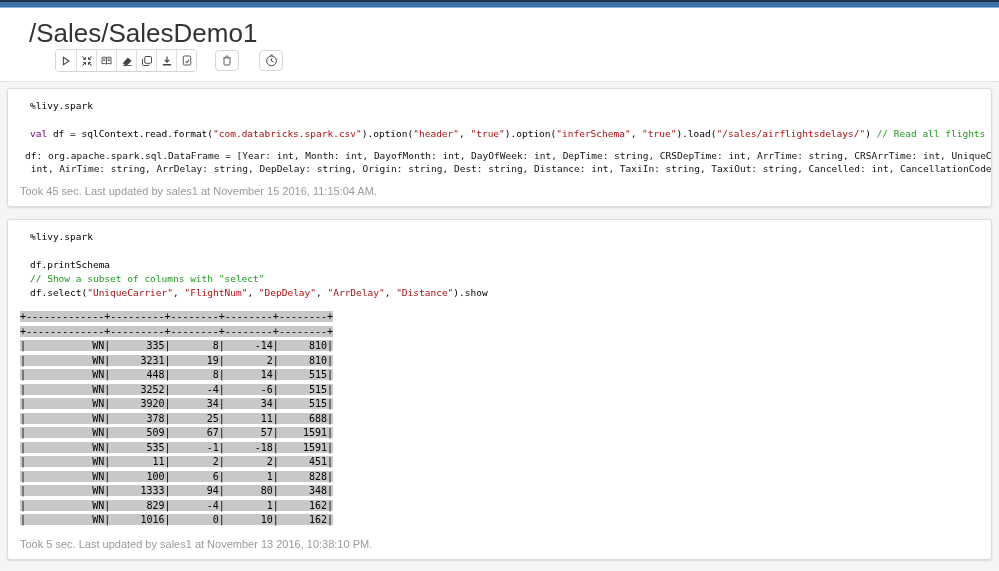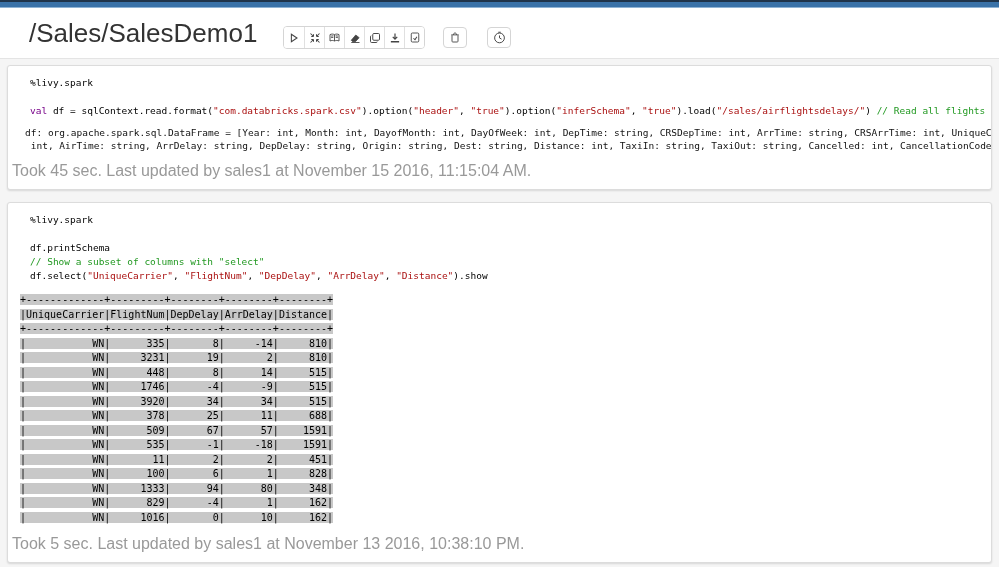--- a/index.html
+++ b/index.html
@@ -4,22 +4,22 @@
 <style>
   * { margin:0; padding:0; box-sizing:border-box; }
   html,body { width:999px; height:571px; overflow:hidden; background:#fff;
               font-family:"Liberation Sans","DejaVu Sans",sans-serif; }
 
   
   .topbar { height:8px; background:#3a72a8; border-top:2px solid #20344a;
             border-bottom:1px solid #8fb3d4; }
 
   
-  .note-header { display:flex; align-items:flex-end; padding:10px 16px 9px 29px;
-                 border-bottom:1px solid #e4e4e4; background:#fff; }
+  .note-header { display:flex; align-items:flex-start; padding:10px 16px 9px 29px;
+                 border-bottom:1px solid #e4e4e4; background:#fff;flex-direction:column; }
   .note-title { font-size:26px; font-weight:500; color:#333; letter-spacing:0; }
   .toolbar { display:flex; align-items:center; margin-left:26px; }
   .btn-group { display:inline-flex; border:1px solid #d5d5d5; border-radius:4px;
                background:#fff; overflow:hidden; }
   .tb-btn { width:20px; height:21px; display:flex; align-items:center; justify-content:center;
             background:#fff; border:none; border-left:1px solid #e0e0e0; cursor:pointer; padding:0; }
   .tb-btn:first-child { border-left:none; }
   .tb-btn.lone { border:1px solid #d5d5d5; border-radius:4px; width:24px; margin-left:0; }
   .gap18 { width:18px; } .gap20 { width:20px; }
   .tb-btn svg { display:block; }
@@ -41,21 +41,21 @@
   .output { font-family:"DejaVu Sans Mono","Liberation Mono",monospace; font-size:9.5px;
             line-height:13px; color:#111; padding:6px 0 0 17px; overflow:hidden; }
   .out-line { white-space:pre; overflow:hidden; }
 
   .ascii-table { font-family:"DejaVu Sans Mono","Liberation Mono",monospace; font-size:10px;
                  line-height:14.5px; color:#000; padding:8px 0 0 12px;
                  max-height:245px; overflow:hidden; }
   .tbl-line { white-space:pre; }
   .tbl-line span { background:#c8c8c8; }
 
-  .status { font-size:16px; color:#999; padding:10px 0 2px 4px; }
+  .status { font-size:11px; color:#999; padding:10px 0 2px 12px; }
 </style>
 </head>
 <body>
 
 <div class="topbar"></div>
 
 <div class="note-header">
   <div class="note-title">/Sales/SalesDemo1</div>
   <div class="toolbar">
     <div class="btn-group">
@@ -149,26 +149,25 @@
         <div class="out-line">df: org.apache.spark.sql.DataFrame = [Year: int, Month: int, DayofMonth: int, DayOfWeek: int, DepTime: string, CRSDepTime: int, ArrTime: string, CRSArrTime: int, UniqueCarr</div>
         <div class="out-line"> int, AirTime: string, ArrDelay: string, DepDelay: string, Origin: string, Dest: string, Distance: int, TaxiIn: string, TaxiOut: string, Cancelled: int, CancellationCode: s</div>
       </div>
     <div class="status">Took 45 sec. Last updated by sales1 at November 15 2016, 11:15:04 AM.</div>
   </div>
 
   <div class="paragraph">
     <div class="code"><div class="code-line"><span class="tok-plain">%livy.spark</span></div><div class="code-line">&nbsp;</div><div class="code-line"><span class="tok-plain">df.printSchema</span></div><div class="code-line"><span class="tok-comment">// Show a subset of columns with "select"</span></div><div class="code-line"><span class="tok-plain">df.select(</span><span class="tok-string">"UniqueCarrier"</span><span class="tok-plain">, </span><span class="tok-string">"FlightNum"</span><span class="tok-plain">, </span><span class="tok-string">"DepDelay"</span><span class="tok-plain">, </span><span class="tok-string">"ArrDelay"</span><span class="tok-plain">, </span><span class="tok-string">"Distance"</span><span class="tok-plain">).show</span></div></div>
     <div class="ascii-table">
         <div class="tbl-line"><span>+-------------+---------+--------+--------+--------+</span></div>
-        <div class="tbl-line"><span>|UniqueCarrier|FlightNum|DepDelay|ArrDelay|Distance|</span></div>
         <div class="tbl-line"><span>+-------------+---------+--------+--------+--------+</span></div>
         <div class="tbl-line"><span>|           WN|      335|       8|     -14|     810|</span></div>
         <div class="tbl-line"><span>|           WN|     3231|      19|       2|     810|</span></div>
         <div class="tbl-line"><span>|           WN|      448|       8|      14|     515|</span></div>
-        <div class="tbl-line"><span>|           WN|     1746|      -4|      -9|     515|</span></div>
+        <div class="tbl-line"><span>|           WN|     3252|      -4|      -6|     515|</span></div>
         <div class="tbl-line"><span>|           WN|     3920|      34|      34|     515|</span></div>
         <div class="tbl-line"><span>|           WN|      378|      25|      11|     688|</span></div>
         <div class="tbl-line"><span>|           WN|      509|      67|      57|    1591|</span></div>
         <div class="tbl-line"><span>|           WN|      535|      -1|     -18|    1591|</span></div>
         <div class="tbl-line"><span>|           WN|       11|       2|       2|     451|</span></div>
         <div class="tbl-line"><span>|           WN|      100|       6|       1|     828|</span></div>
         <div class="tbl-line"><span>|           WN|     1333|      94|      80|     348|</span></div>
         <div class="tbl-line"><span>|           WN|      829|      -4|       1|     162|</span></div>
         <div class="tbl-line"><span>|           WN|     1016|       0|      10|     162|</span></div>
       </div>

